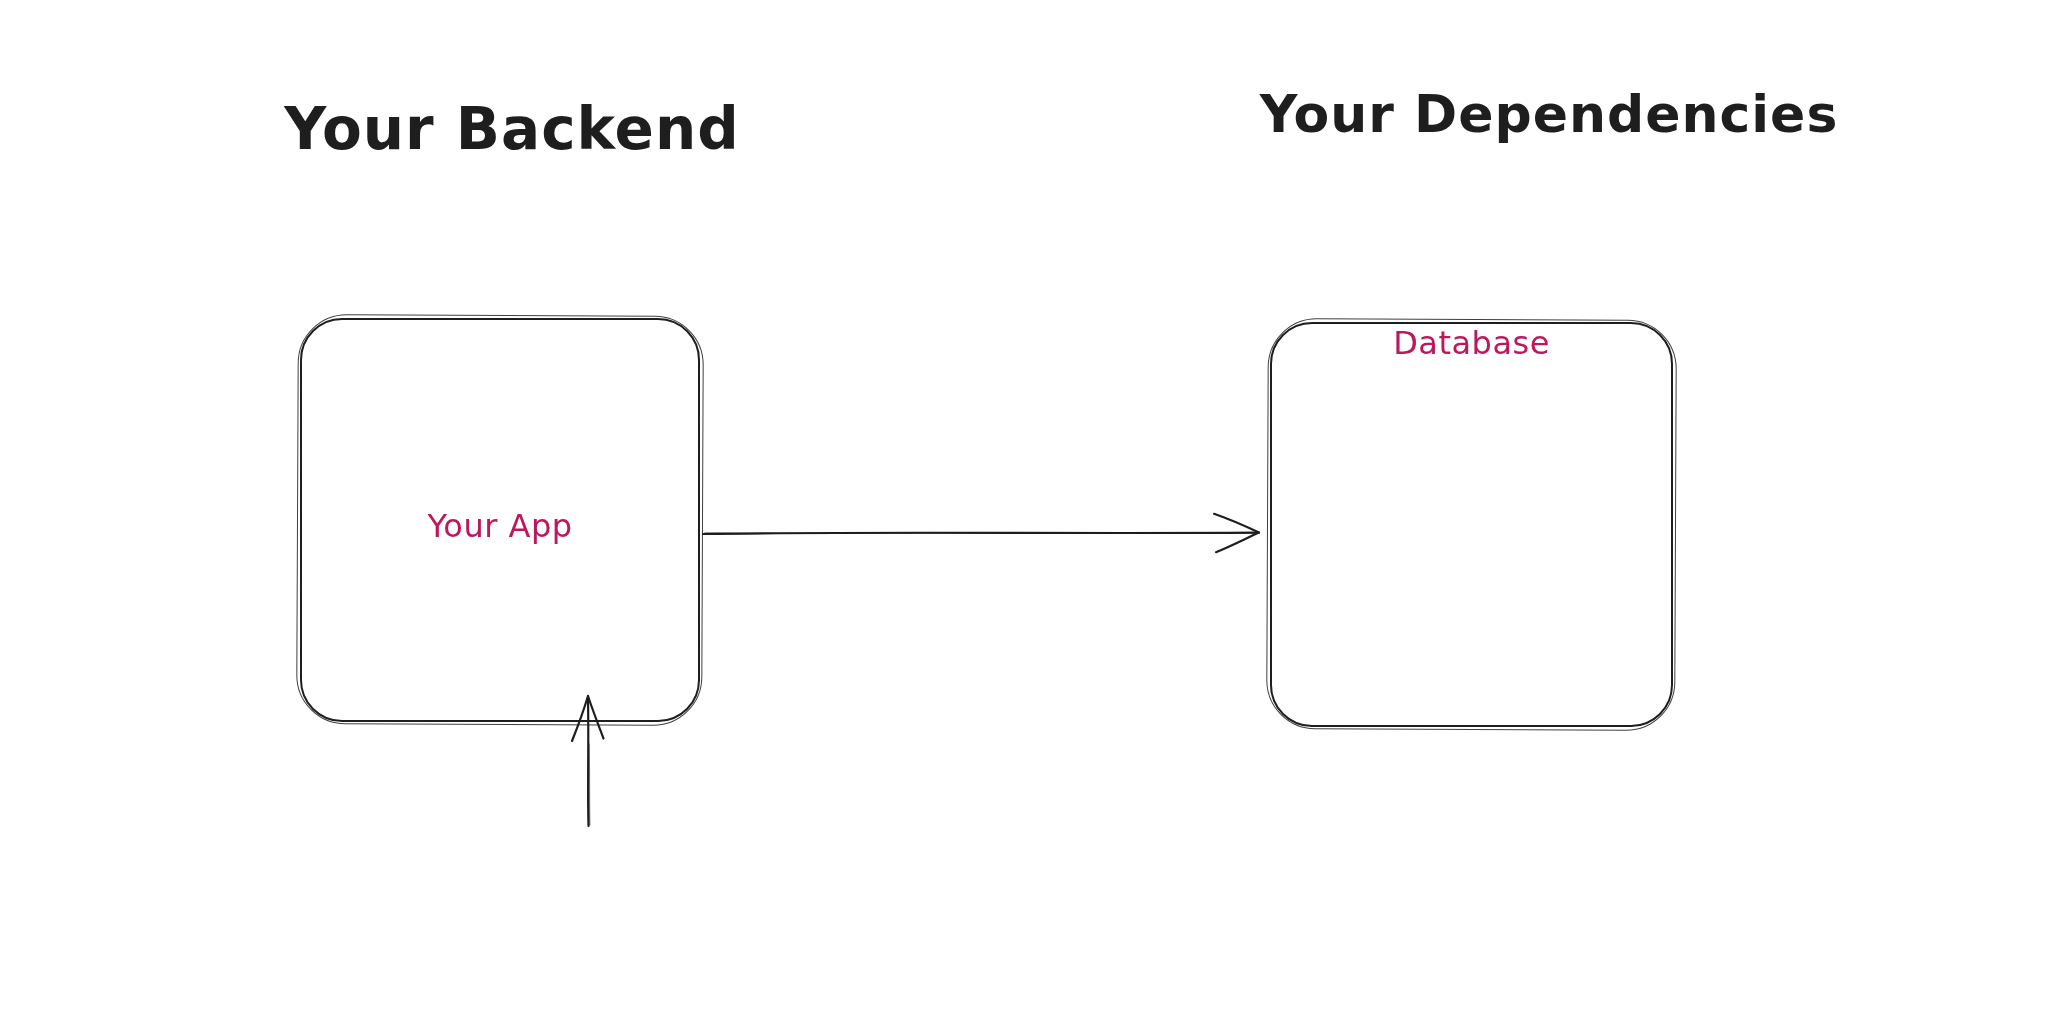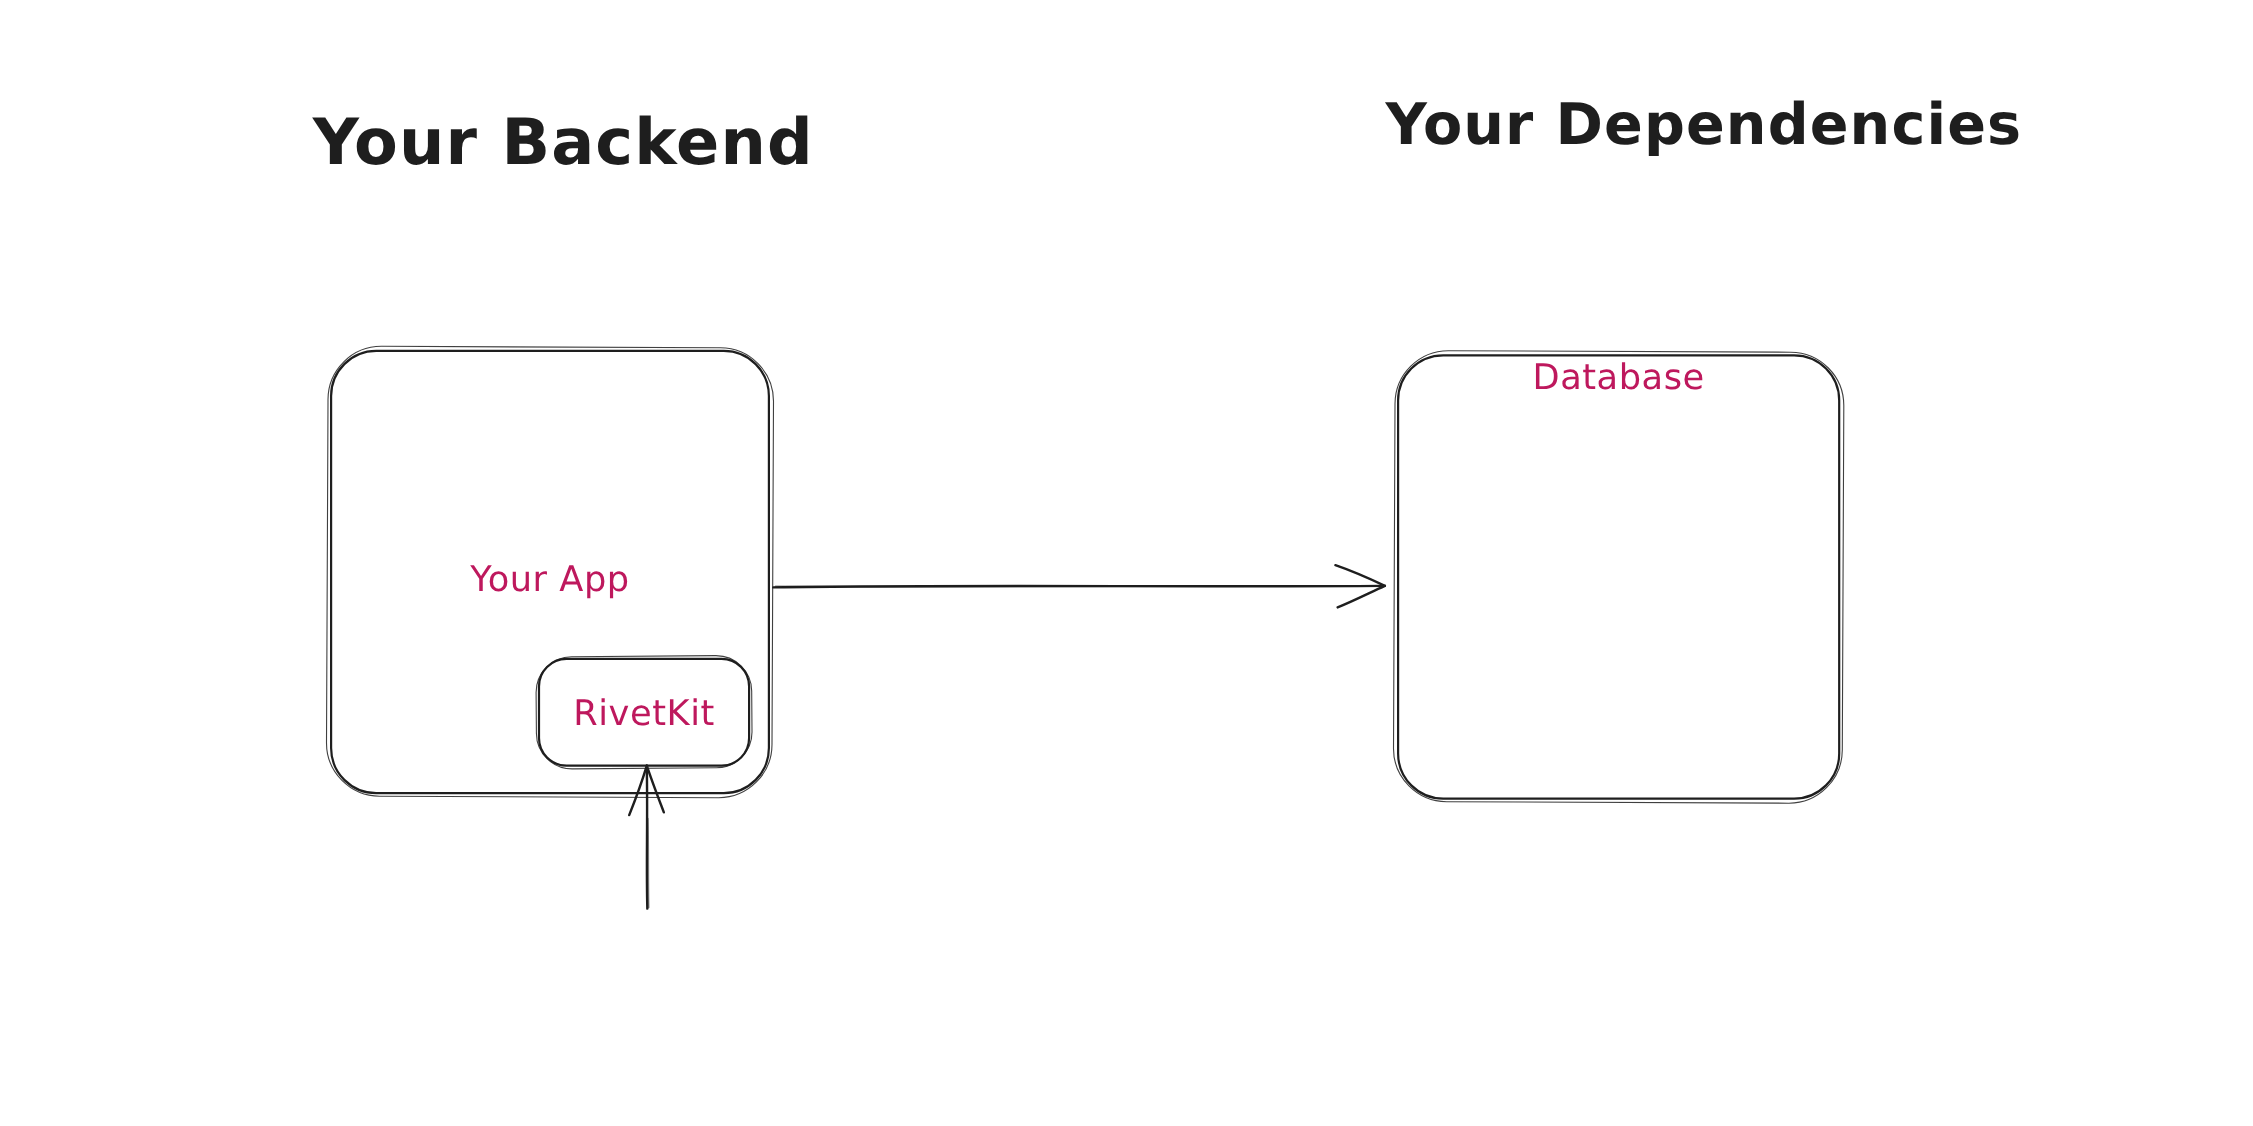--- a/index.html
+++ b/index.html
@@ -102,23 +102,20 @@
 <body>
 
 <div class="stage">
 
   <div class="title title-left">Your Backend</div>
 
   <div class="title title-right">Your Dependencies</div>
 
   <div class="box box-app">
     <span class="node-label app-label">Your App</span>
-    <div class="box box-rivetkit">
-      <span class="node-label">RivetKit</span>
-    </div>
   </div>
 
   <div class="box box-db">
     <span class="node-label">Database</span>
   </div>
 
   <svg class="arrows" width="2048" height="1024" viewBox="0 0 2048 1024">
     <g>
       <path d="M 703 534 C 870 531.2, 1080 534, 1256 532.6"></path>
       <path class="sketch" d="M 705 533 C 900 534.6, 1105 531.4, 1254 533"></path>

